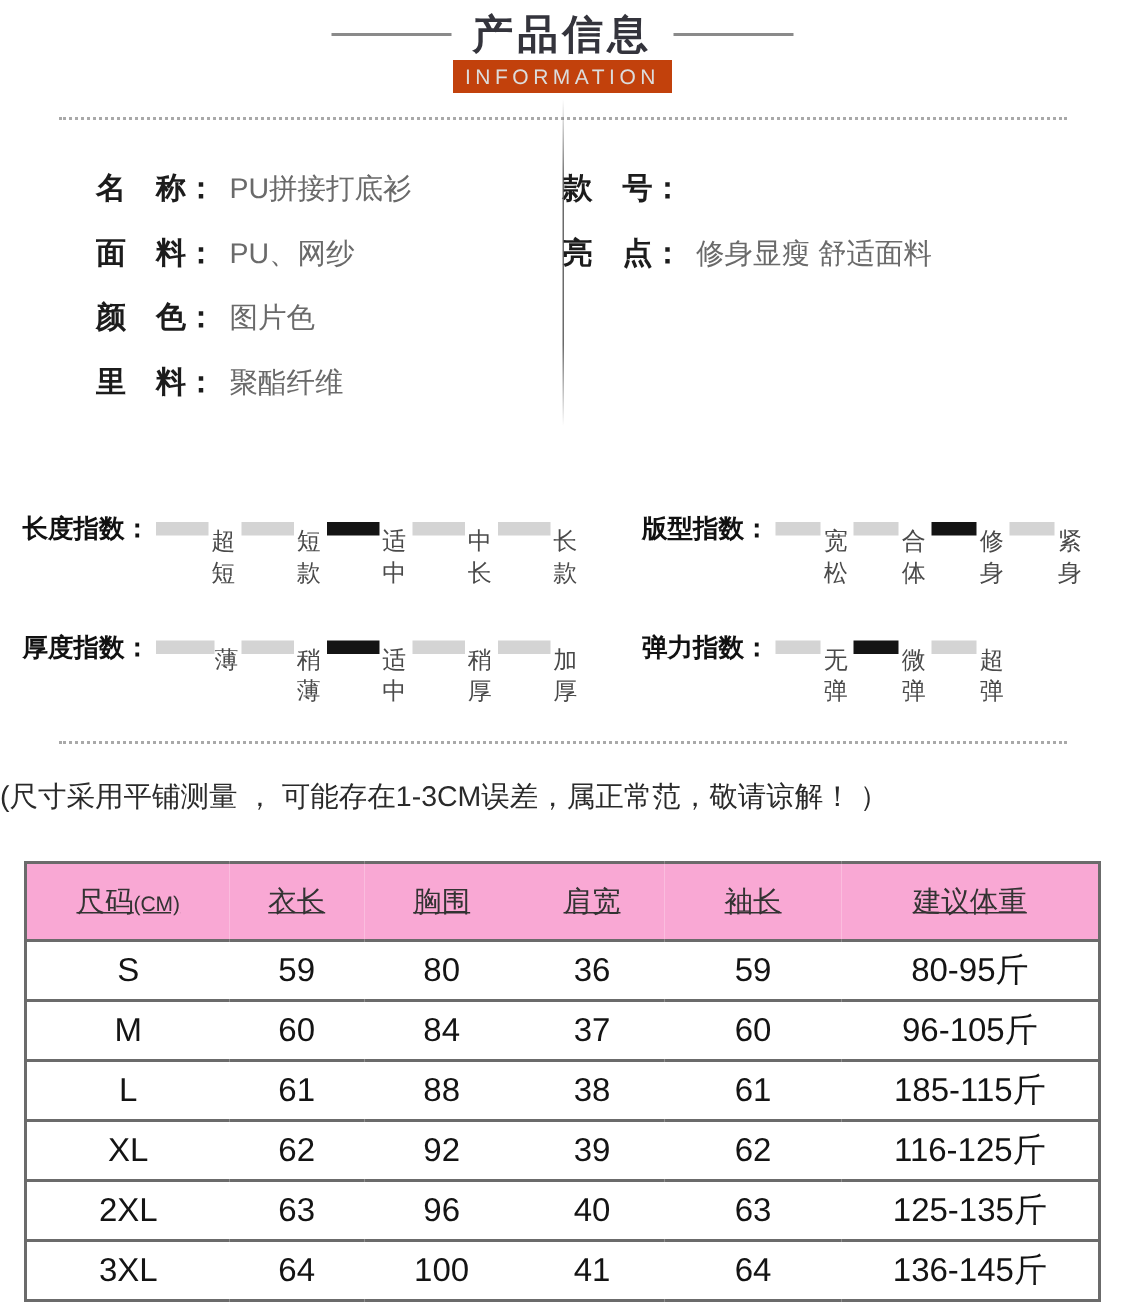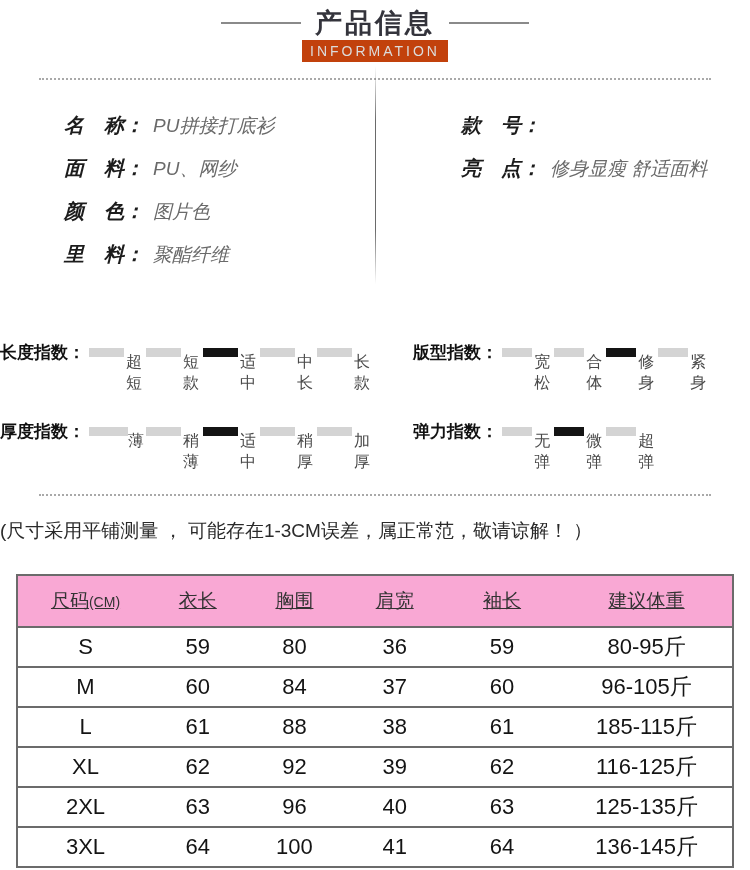--- a/index.html
+++ b/index.html
@@ -13,32 +13,32 @@
   .page-title { font-size: 27px; font-weight: bold; color: #34343c; letter-spacing: 3px; margin: 0 14px; line-height: 30px; }
   .badge { display: inline-block; margin-top: 2px; width: 146px; height: 22px; line-height: 22px;
            background: #c2410c; color: #dcdcdc; font-size: 14px; letter-spacing: 3px; text-align: center; }
 
   
   .dotted { width: 672px; margin: 0 auto; border-top: 2px dotted #a9a9a9; height: 0; }
   .dotted-1 { margin-top: 16px; }
   .dotted-2 { margin-top: 22px; }
 
   
-  .info { position: relative; display: flex; padding-top: 32px; height: 212px; font-style: italic; }
+  .info { position: relative; display: flex; padding-top: 32px; height: 212px; }
   .info-col-left  { width: 375px; padding-left: 64px; }
-  .info-col-right { flex: 1; padding-left: 86px; }
+  .info-col-right { flex: 1; }
   .info-row { display: flex; align-items: baseline; height: 27px; margin-bottom: 16px; }
   .info-label { font-size: 20px; font-weight: bold; color: #1c1c1c; white-space: pre; }
   .info-value { font-size: 19px; color: #6a6a6a; margin-left: 9px; }
   .v-divider { position: absolute; left: 375px; top: -14px; width: 1px; height: 218px;
                background: linear-gradient(to bottom, rgba(110,110,110,0), rgba(80,80,80,0.85) 25%,
                            rgba(80,80,80,0.85) 75%, rgba(110,110,110,0)); }
 
   
-  .index-section { display: grid; grid-template-columns: 413px 1fr; row-gap: 34px; margin-top: 56px; }
+  .index-section { display: grid; grid-template-columns: 413px 1fr; row-gap: 34px; padding-left: 15px; margin-top: 56px; }
   .index-row { display: flex; align-items: flex-start; }
   .index-label { font-size: 17px; font-weight: bold; color: #111; margin-top: -4px; line-height: 17px; white-space: nowrap; }
   .index-bar { display: flex; margin-left: 4px; }
   .opt { display: flex; flex-direction: row; margin-right: 2px; }
   .bar-wide .opt { width: 55px; }
   .bar-narrow .opt { width: 50px; }
   .seg { height: 9px; width: 100%; background: #d4d4d4; }
   .opt.active .seg { background: #141414; }
   .opt-label { font-size: 16px; color: #4a4a4a; text-align: center; margin-top: 3px; line-height: 21px; }
 

